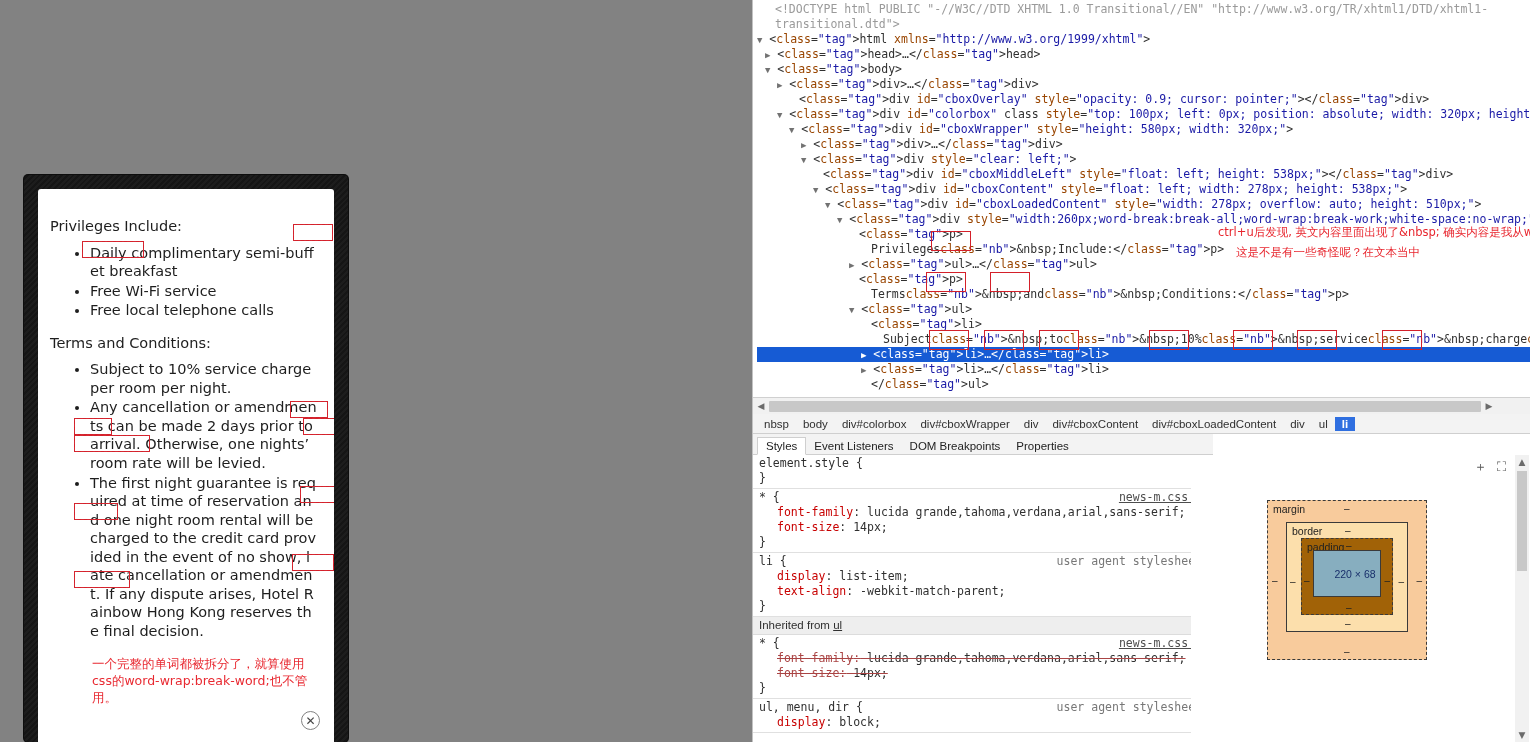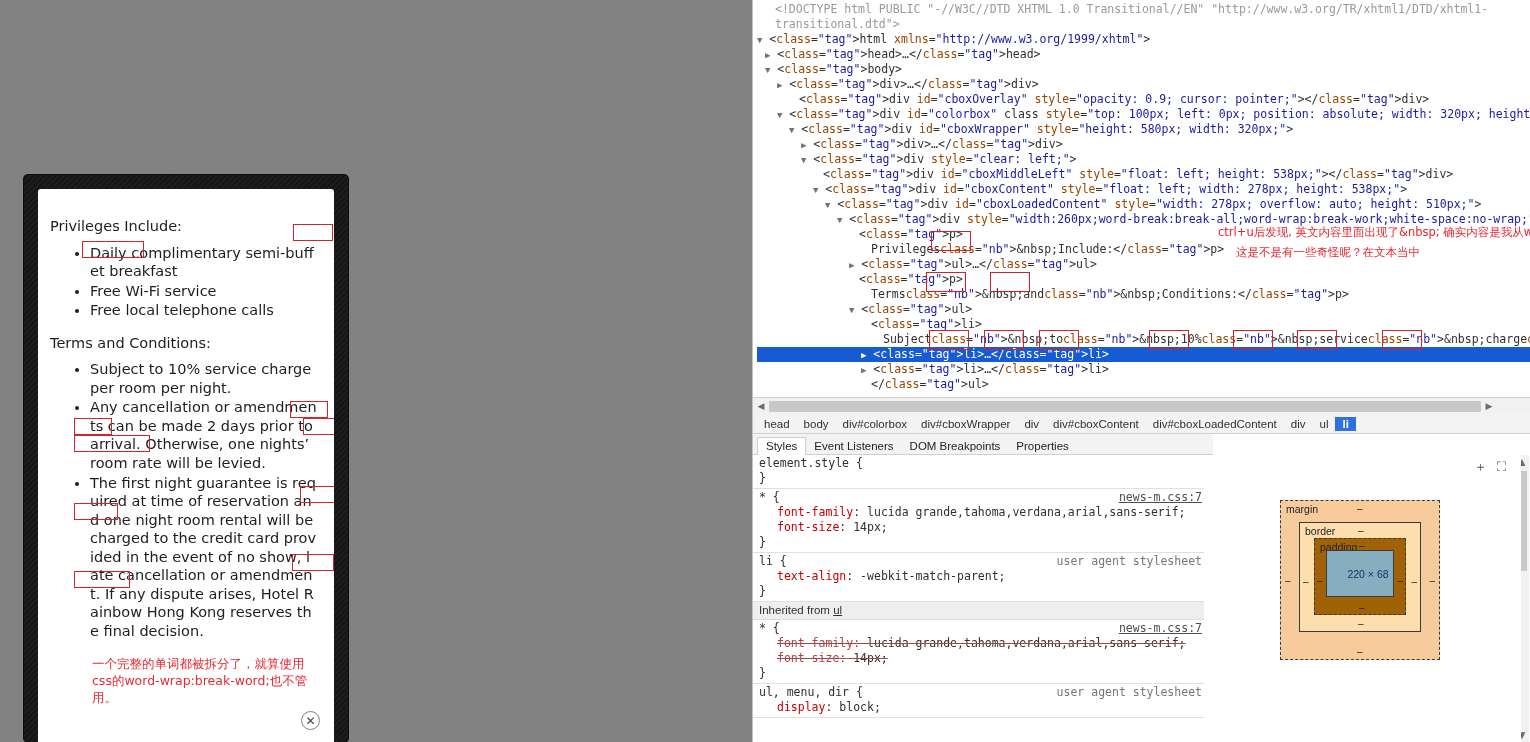--- a/index.html
+++ b/index.html
@@ -190,21 +190,21 @@
     position: absolute; right: 1px; top: 455px; width: 14px; height: 287px;
     background: #f1f1f1;
   }
   #styles-vthumb { position: absolute; left: 2px; top: 16px; width: 10px; height: 100px;
                    background: #c8c8c8; }
   .sv-arrow { position:absolute; left:0; width:14px; text-align:center; color:#6b6b6b;
               font-size:9px; font-family:"DejaVu Sans", sans-serif; }
 
   
   #computed-pane {
-    position: absolute; left: 451px; top: 455px; width: 317px; height: 287px;
+    position: absolute; left: 438px; top: 455px; width: 317px; height: 287px;
     background: #ffffff; overflow: hidden;
   }
   #boxmodel {
     position: absolute; left: 76px; top: 45px;
     width: 160px; height: 160px;
     background: #f8cb9c; border: 1px dashed #3a3a3a;
     font-family: "Liberation Sans", sans-serif; font-size: 10.5px; color: #222;
   }
   #bm-border {
     position: absolute; left: 18px; top: 21px; right: 18px; bottom: 27px;
@@ -287,21 +287,21 @@
     <div class="redbox2" style="left:544px;top:330px;width:40px;height:20px;"></div>
     <div class="redbox2" style="left:629px;top:330px;width:40px;height:20px;"></div>
 
     <div id="dom-hscroll">
       <div class="sb-arrow">◀</div>
       <div id="dom-hthumb" style="width:712px;"></div>
       <div class="sb-arrow">▶</div>
     </div>
 
     <div id="breadcrumb">
-        <span class="crumb">head</span>
+        <span class="crumb">nbsp</span>
         <span class="crumb">body</span>
         <span class="crumb">div#colorbox</span>
         <span class="crumb">div#cboxWrapper</span>
         <span class="crumb">div</span>
         <span class="crumb">div#cboxContent</span>
         <span class="crumb">div#cboxLoadedContent</span>
         <span class="crumb">div</span>
         <span class="crumb">ul</span>
         <span class="crumb active">li</span>
       </div>
@@ -309,21 +309,21 @@
     <div id="sidebar-tabs">
         <span class="stab active">Styles</span>
         <span class="stab">Event Listeners</span>
         <span class="stab">DOM Breakpoints</span>
         <span class="stab">Properties</span>
       </div>
 
     <div id="styles-pane">
         <div class="rule"><span>element.style {</span><div>}</div></div>
         <div class="rule"><span>* {</span><span class="srcline">news-m.css:7</span><div class="prop"><span class="pname">font-family</span>:<span class="pval"> lucida grande,tahoma,verdana,arial,sans-serif;</span></div><div class="prop"><span class="pname">font-size</span>:<span class="pval"> 14px;</span></div><div>}</div></div>
-        <div class="rule"><span>li {</span><span class="ua">user agent stylesheet</span><div class="prop"><span class="pname">text-align</span>:<span class="pval"> -webkit-match-parent;</span></div><div>}</div></div>
+        <div class="rule"><span>li {</span><span class="ua">user agent stylesheet</span><div class="prop"><span class="pname">display</span>:<span class="pval"> list-item;</span></div><div class="prop"><span class="pname">text-align</span>:<span class="pval"> -webkit-match-parent;</span></div><div>}</div></div>
         <div class="inh-head">Inherited from <u>ul</u></div>
         <div class="rule"><span>* {</span><span class="srcline">news-m.css:7</span><div class="prop struck"><span class="pname">font-family</span>:<span class="pval"> lucida grande,tahoma,verdana,arial,sans-serif;</span></div><div class="prop struck"><span class="pname">font-size</span>:<span class="pval"> 14px;</span></div><div>}</div></div>
         <div class="rule"><span>ul, menu, dir {</span><span class="ua">user agent stylesheet</span><div class="prop"><span class="pname">display</span>:<span class="pval"> block;</span></div></div>
       </div>
 
     <div id="styles-toolbar">
       <span class="tool-ico">＋</span>
       <span class="tool-ico">⛶</span>
     </div>
 

